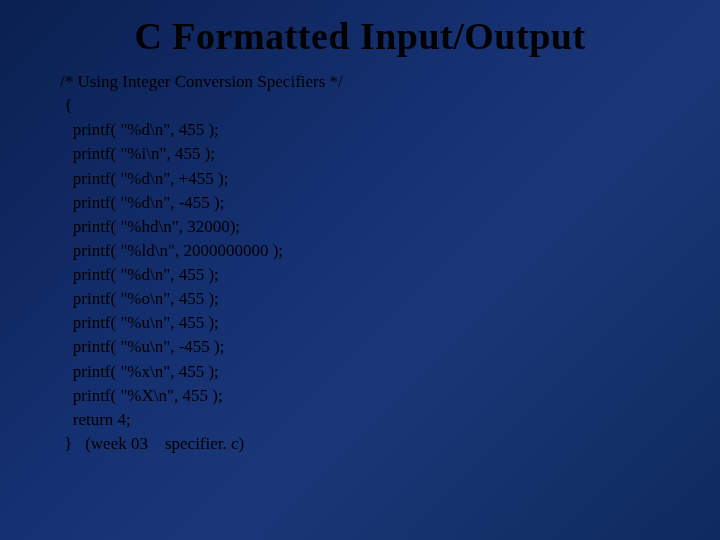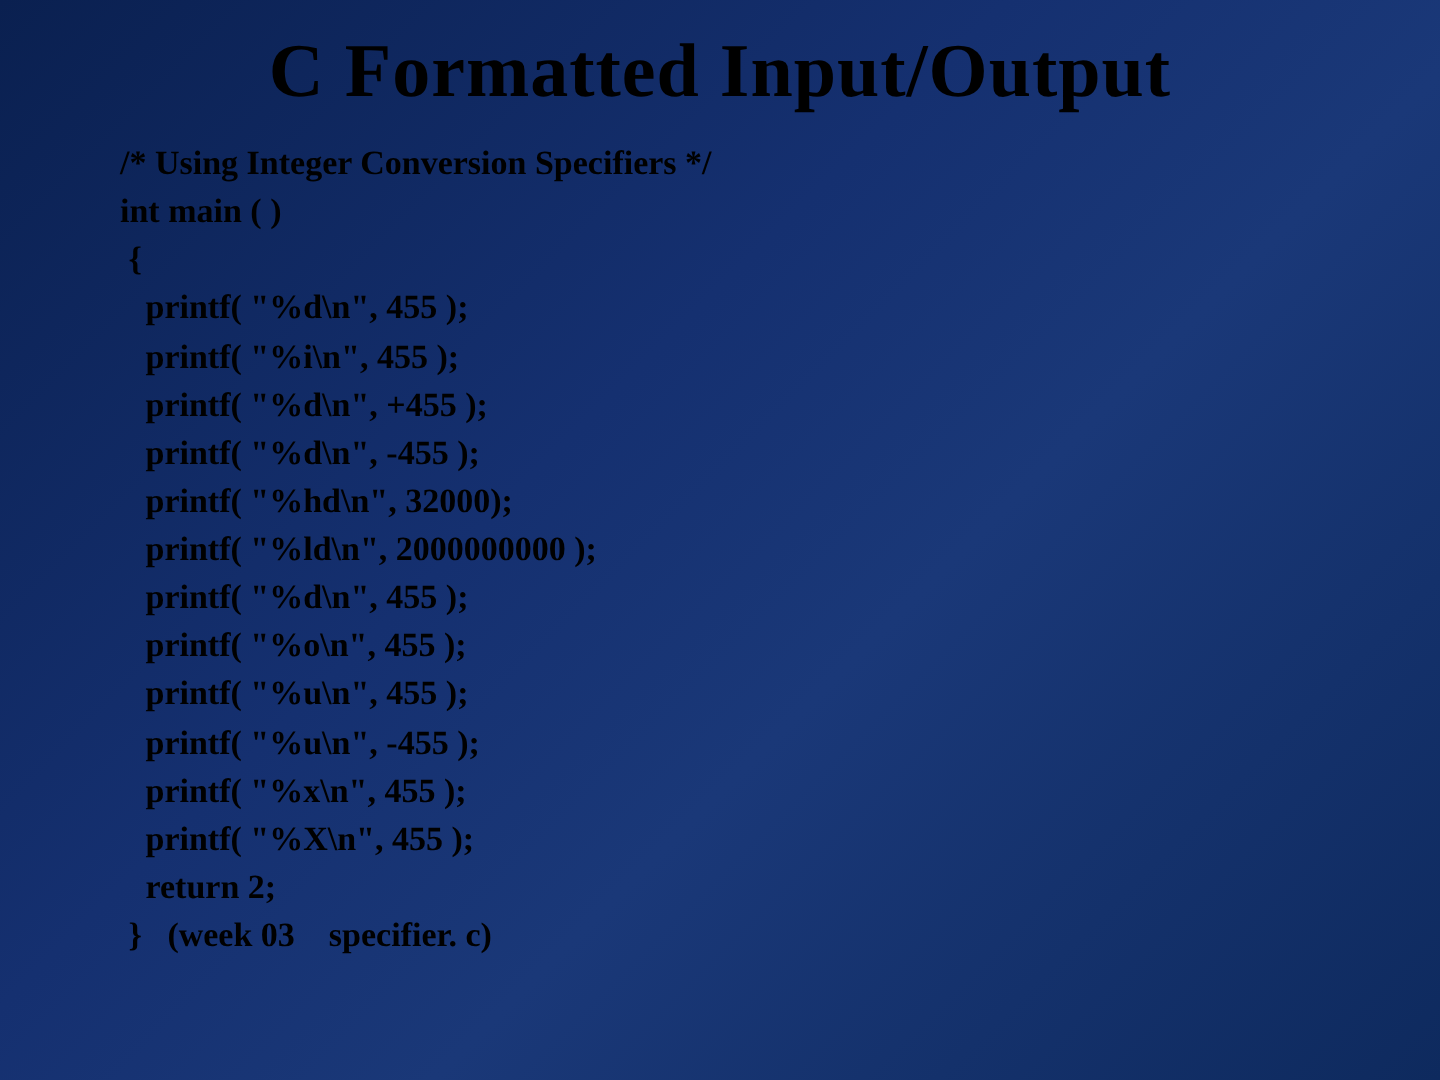--- a/index.html
+++ b/index.html
@@ -23,44 +23,43 @@
     color: #000000;
     font-size: 38px;
     font-weight: bold;
     text-align: center;
     margin-bottom: 12px;
     letter-spacing: 0.5px;
   }
   .content {
     color: #000000;
     font-size: 17px;
-    font-weight: bold;
+    font-weight: normal;
     line-height: 1.42;
   }
   .line {
     white-space: pre;
   }
 </style>
 </head>
 <body>
 
 <div class="slide">
   <div class="title">C Formatted Input/Output</div>
   <div class="content">
     <div class="line">/* Using Integer Conversion Specifiers */</div>
-    <div class="line">int main ( )</div>
     <div class="line"> {</div>
     <div class="line">   printf( "%d\n", 455 );</div>
     <div class="line">   printf( "%i\n", 455 );</div>
     <div class="line">   printf( "%d\n", +455 );</div>
     <div class="line">   printf( "%d\n", -455 );</div>
     <div class="line">   printf( "%hd\n", 32000);</div>
     <div class="line">   printf( "%ld\n", 2000000000 );</div>
     <div class="line">   printf( "%d\n", 455 );</div>
     <div class="line">   printf( "%o\n", 455 );</div>
     <div class="line">   printf( "%u\n", 455 );</div>
     <div class="line">   printf( "%u\n", -455 );</div>
     <div class="line">   printf( "%x\n", 455 );</div>
     <div class="line">   printf( "%X\n", 455 );</div>
-    <div class="line">   return 2;</div>
+    <div class="line">   return 4;</div>
     <div class="line"> }   (week 03    specifier. c)</div>
   </div>
 </div>
 
 </body></html>

